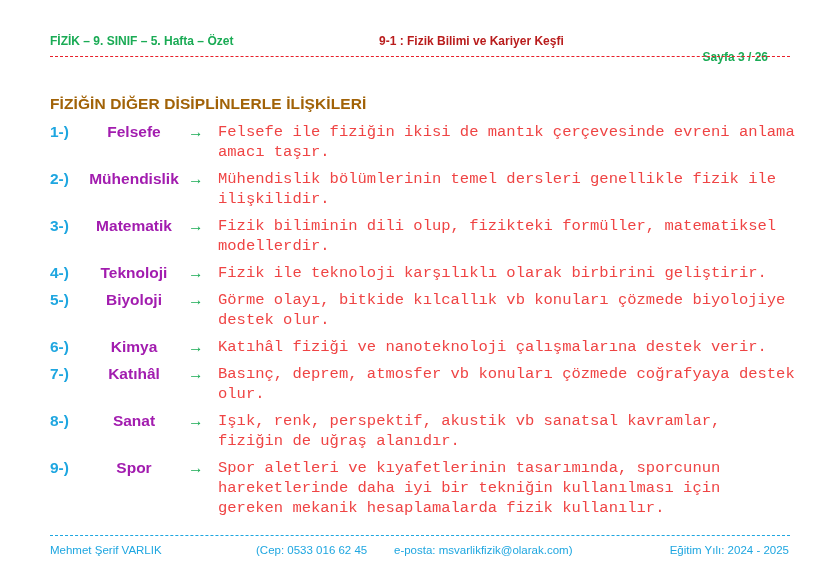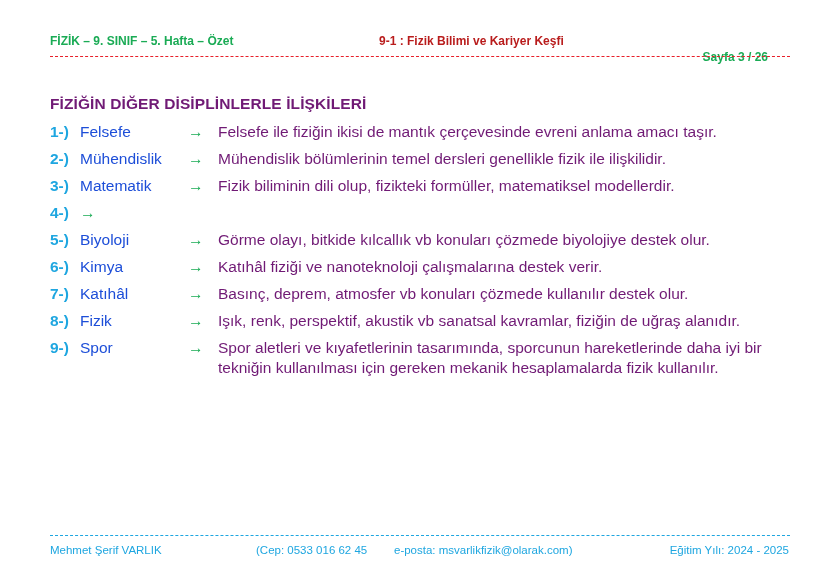--- a/index.html
+++ b/index.html
@@ -9,28 +9,28 @@
 
   .hdr { position: absolute; top: 34px; left: 50px; width: 740px; height: 16px;
          font-size: 12px; font-weight: bold; }
   .hdr .l { position: absolute; left: 0; top: 0; color: #1aab55; }
   .hdr .c { position: absolute; left: 329px; top: 0; color: #b91c1c; }
   .hdr .r { position: absolute; right: 22px; top: 0; color: #1aab55; margin-top: 16px; }
   .dash-top { position: absolute; left: 50px; top: 56px; width: 740px; height: 0;
               border-top: 1.2px dashed #e8202a; }
 
   .section-title { position: absolute; left: 50px; top: 95px; font-size: 15.5px;
-                   font-weight: bold; color: #701a75; letter-spacing: 0.1px; }
+                   font-weight: bold; color: #a16207; letter-spacing: 0.1px; }
 
   .list { position: absolute; left: 50px; top: 122px; width: 760px; }
   .row { position: relative; display: flex; font-size: 15.5px; line-height: 20px; }
   .num { width: 30px; color: #1ea6e0; font-weight: bold; flex: none; }
-  .topic { width: 108px; color: #1d4ed8; font-weight: normal; flex: none; white-space: nowrap; }
+  .topic { width: 108px; color: #a21caf; font-weight: bold; flex: none; white-space: nowrap; text-align: center; }
   .arrow { width: 30px; color: #1aab55; flex: none; font-weight: bold; text-align: left; }
-  .desc { color: #701a75; flex: 1; }
+  .desc { color: #ef4444; flex: 1; font-family: Liberation Mono, monospace; }
 
   .dash-bot { position: absolute; left: 50px; top: 535px; width: 740px; height: 0;
               border-top: 1.2px dashed #1ea6e0; }
   .ftr { position: absolute; left: 50px; top: 544px; width: 740px; height: 16px;
          font-size: 11.5px; font-weight: normal; color: #1ea6e0; }
   .ftr .name { position: absolute; left: 0; top: 0; }
   .ftr .phone { position: absolute; left: 206px; top: 0; }
   .ftr .mail { position: absolute; left: 344px; top: 0; }
   .ftr .year { position: absolute; right: 1px; top: 0; }
 </style>
@@ -62,43 +62,45 @@
       <span class="desc">Mühendislik bölümlerinin temel dersleri genellikle fizik ile ilişkilidir.</span>
     </div>
     <div class="row" style="margin-bottom:7px">
       <span class="num">3-)</span>
       <span class="topic">Matematik</span>
       <span class="arrow">→</span>
       <span class="desc">Fizik biliminin dili olup, fizikteki formüller, matematiksel modellerdir.</span>
     </div>
     <div class="row" style="margin-bottom:7px">
       <span class="num">4-)</span>
+      <span class="topic">Teknoloji</span>
       <span class="arrow">→</span>
+      <span class="desc">Fizik ile teknoloji karşılıklı olarak birbirini geliştirir.</span>
     </div>
     <div class="row" style="margin-bottom:7px">
       <span class="num">5-)</span>
       <span class="topic">Biyoloji</span>
       <span class="arrow">→</span>
       <span class="desc">Görme olayı, bitkide kılcallık vb konuları çözmede biyolojiye destek olur.</span>
     </div>
     <div class="row" style="margin-bottom:7px">
       <span class="num">6-)</span>
       <span class="topic">Kimya</span>
       <span class="arrow">→</span>
       <span class="desc">Katıhâl fiziği ve nanoteknoloji çalışmalarına destek verir.</span>
     </div>
     <div class="row" style="margin-bottom:7px">
       <span class="num">7-)</span>
       <span class="topic">Katıhâl</span>
       <span class="arrow">→</span>
-      <span class="desc">Basınç, deprem, atmosfer vb konuları çözmede kullanılır destek olur.</span>
+      <span class="desc">Basınç, deprem, atmosfer vb konuları çözmede coğrafyaya destek olur.</span>
     </div>
     <div class="row" style="margin-bottom:7px">
       <span class="num">8-)</span>
-      <span class="topic">Fizik</span>
+      <span class="topic">Sanat</span>
       <span class="arrow">→</span>
       <span class="desc" style="max-width:570px">Işık, renk, perspektif, akustik vb sanatsal kavramlar, fiziğin de uğraş alanıdır.</span>
     </div>
     <div class="row">
       <span class="num">9-)</span>
       <span class="topic">Spor</span>
       <span class="arrow">→</span>
       <span class="desc" style="max-width:560px">Spor aletleri ve kıyafetlerinin tasarımında, sporcunun hareketlerinde daha iyi bir tekniğin kullanılması için gereken mekanik hesaplamalarda fizik kullanılır.</span>
     </div>
   </div>

